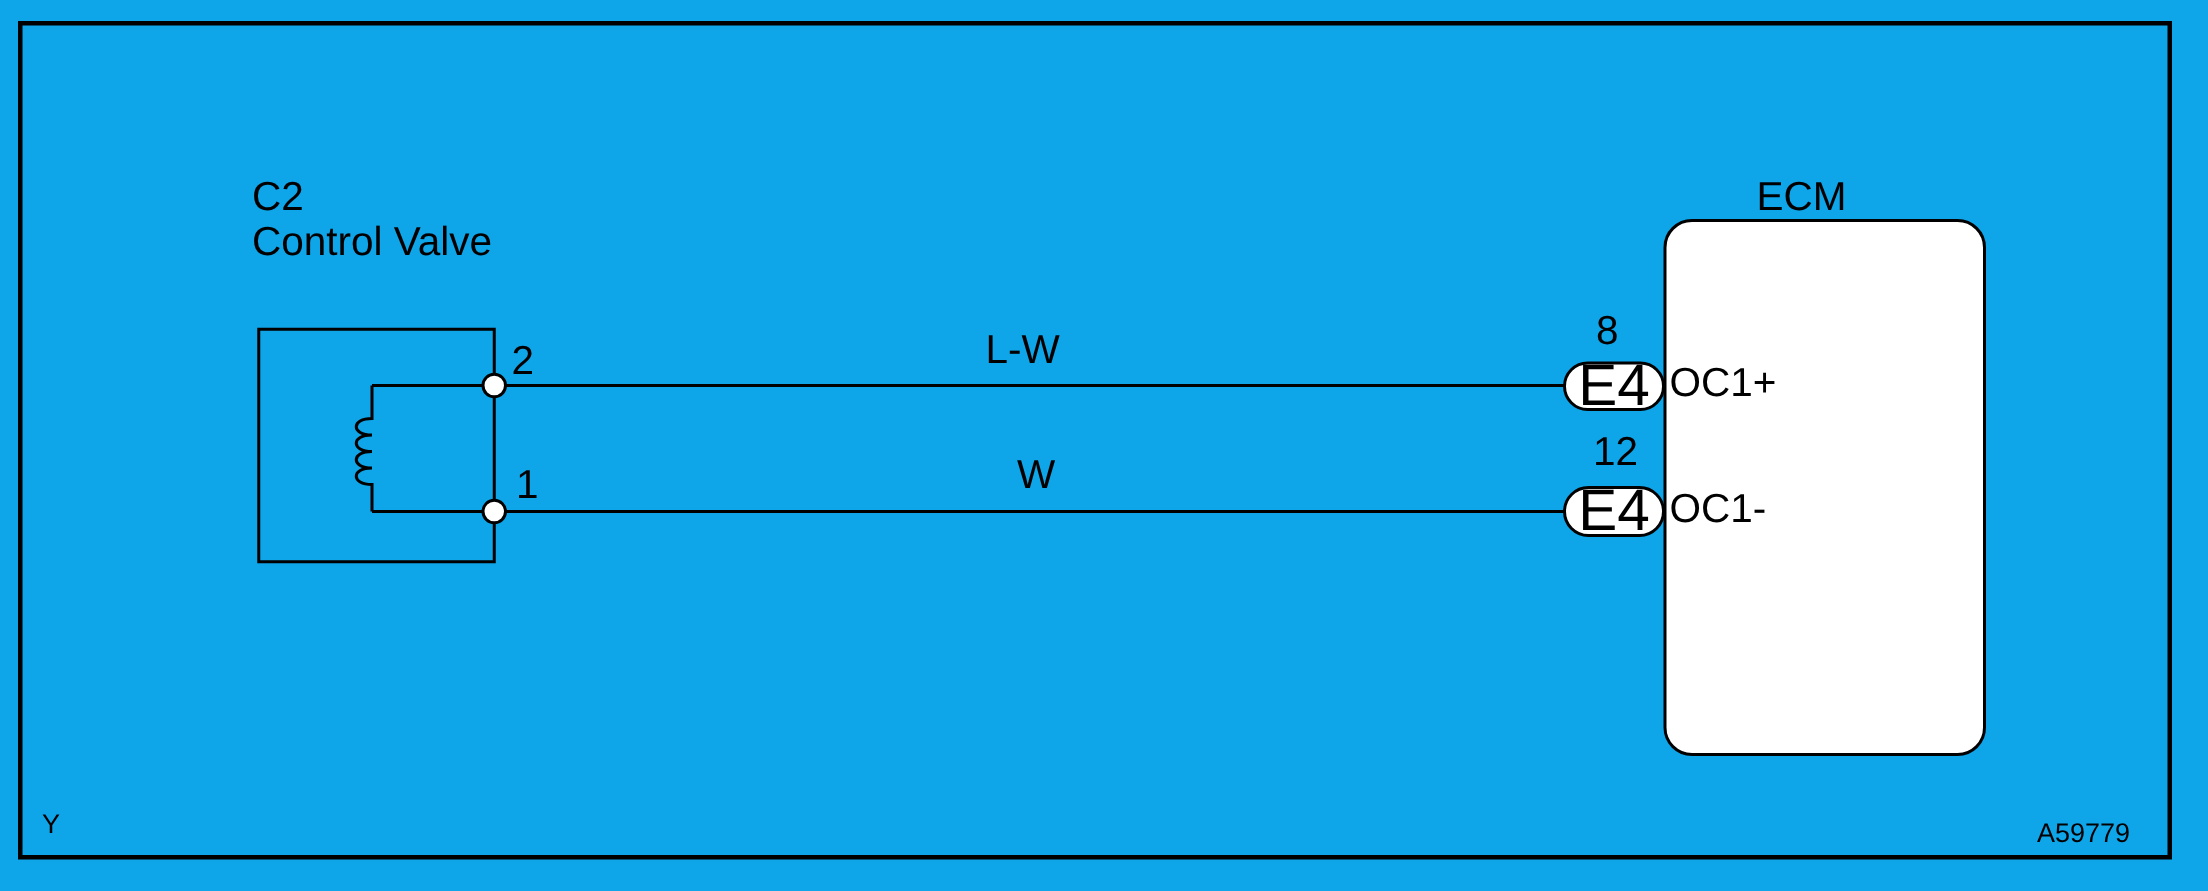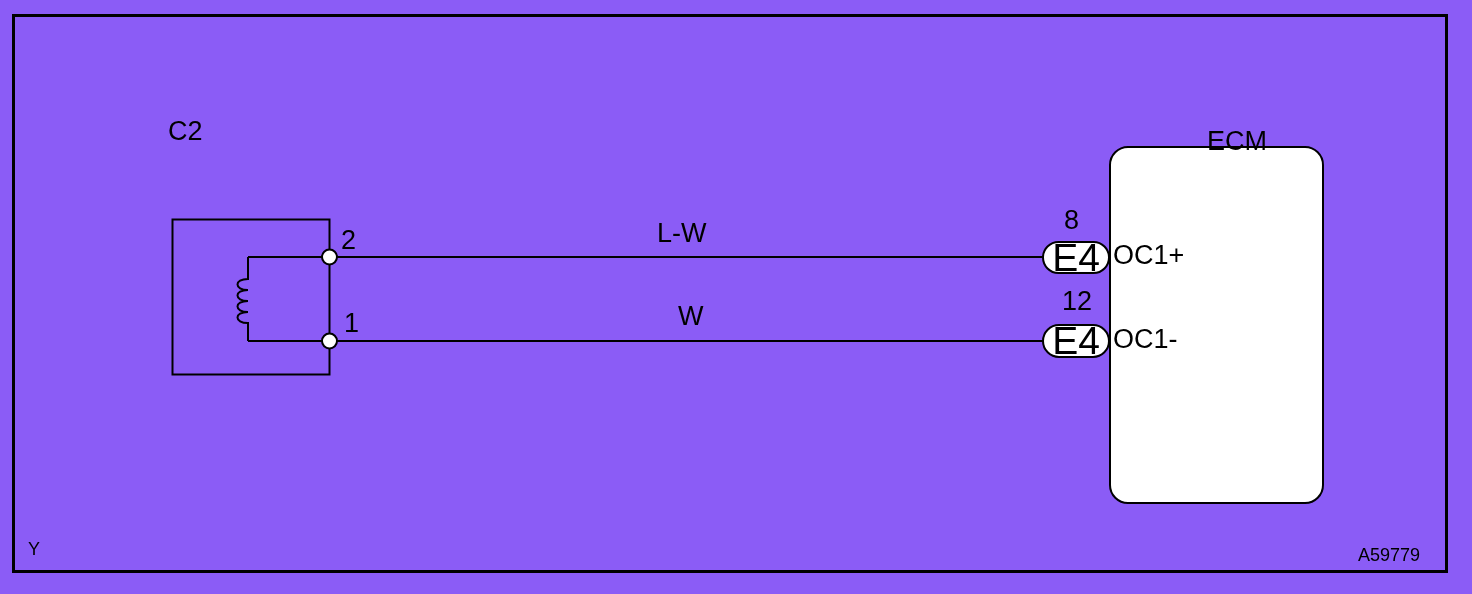--- a/index.html
+++ b/index.html
@@ -4,21 +4,21 @@
 <style>
   html, body {
     margin: 0;
     padding: 0;
     background: #ffffff;
   }
   #canvas {
     position: relative;
     width: 1472px;
     height: 594px;
-    background: #8b5cf6;
+    background: #0ea5e9;
     font-family: "Liberation Sans", sans-serif;
     color: #000000;
     overflow: hidden;
   }
   #diagram-svg {
     position: absolute;
     left: 0;
     top: 0;
     width: 1472px;
     height: 594px;
@@ -72,35 +72,36 @@
     <circle cx="329.5" cy="341" r="7.5" fill="#ffffff" stroke="#000000" stroke-width="2"></circle>
 
     <rect x="1110" y="147" width="213" height="356" rx="18" ry="18" fill="#ffffff" stroke="#000000" stroke-width="2"></rect>
 
     <rect x="1043" y="242" width="66" height="31" rx="15.5" ry="15.5" fill="#ffffff" stroke="#000000" stroke-width="2"></rect>
     <rect x="1043" y="325" width="66" height="32" rx="16" ry="16" fill="#ffffff" stroke="#000000" stroke-width="2"></rect>
   </svg>
 
   <div class="lbl" style="left:168px; top:116px;">
     <div>C2</div>
+    <div>Control Valve</div>
   </div>
 
   <div class="lbl" style="left:341px; top:225px;">2</div>
   <div class="lbl" style="left:344px; top:308px;">1</div>
 
   <div class="lbl" style="left:657px; top:218px;text-align:right;">L-W</div>
   <div class="lbl" style="left:678px; top:301px;">W</div>
 
   <div class="lbl" style="left:1064px; top:205px;">8</div>
   <div class="lbl" style="left:1062px; top:286px;">12</div>
 
   <div class="pill-text" style="top:242px; line-height:31px;">E4</div>
   <div class="pill-text" style="top:325px; line-height:32px;">E4</div>
 
   <div class="lbl" style="left:1113px; top:240px;text-align:right;">OC1+</div>
   <div class="lbl" style="left:1113px; top:324px;">OC1-</div>
 
-  <div class="lbl" style="left:1171px; top:126px;margin-left:36px;">ECM</div>
+  <div class="lbl" style="left:1171px; top:116px;">ECM</div>
 
   <div class="lbl-sm" style="left:28px; top:539px;">Y</div>
   <div class="lbl-sm" style="right:52px; top:545px;">A59779</div>
 
 </div>
 
 </body></html>

